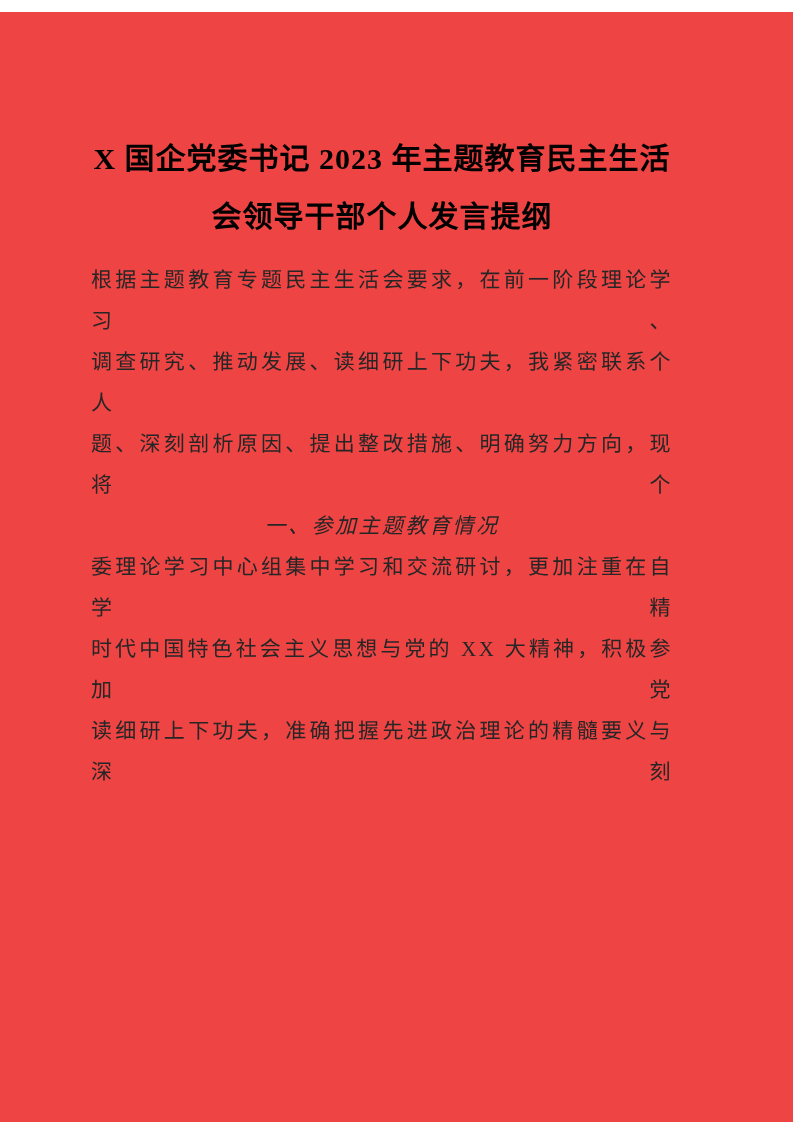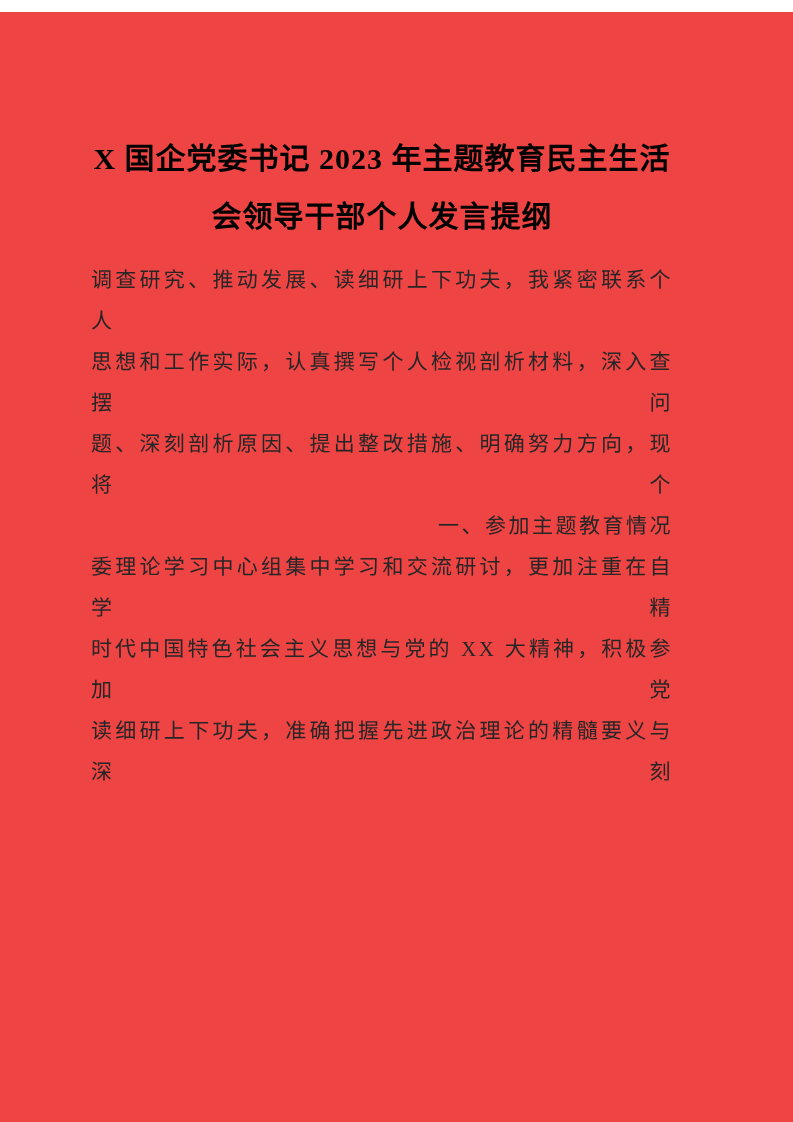--- a/index.html
+++ b/index.html
@@ -35,33 +35,34 @@
     color: #262626;
   }
   .line {
     min-height: 41px;
   }
   .line.just {
     text-align: justify;
     text-align-last: justify;
   }
   .line.heading {
-    text-align: right;
+    text-align: center;
+    font-style: italic;
   }
 </style>
 </head>
 <body>
 
 <div class="page">
   <div class="doc-title">
     <div class="title-line">X 国企党委书记 2023 年主题教育民主生活</div>
     <div class="title-line">会领导干部个人发言提纲</div>
   </div>
   <div class="doc-body">
+      <div class="line body just">根据主题教育专题民主生活会要求，在前一阶段理论学习、</div>
       <div class="line body just">调查研究、推动发展、读细研上下功夫，我紧密联系个人</div>
-      <div class="line body just">思想和工作实际，认真撰写个人检视剖析材料，深入查摆问</div>
       <div class="line body just">题、深刻剖析原因、提出整改措施、明确努力方向，现将个</div>
       <div class="line heading">一、参加主题教育情况</div>
       <div class="line body just">委理论学习中心组集中学习和交流研讨，更加注重在自学精</div>
       <div class="line body just">时代中国特色社会主义思想与党的 XX 大精神，积极参加党</div>
       <div class="line body just">读细研上下功夫，准确把握先进政治理论的精髓要义与深刻</div>
     </div>
 </div>
 
 </body></html>

